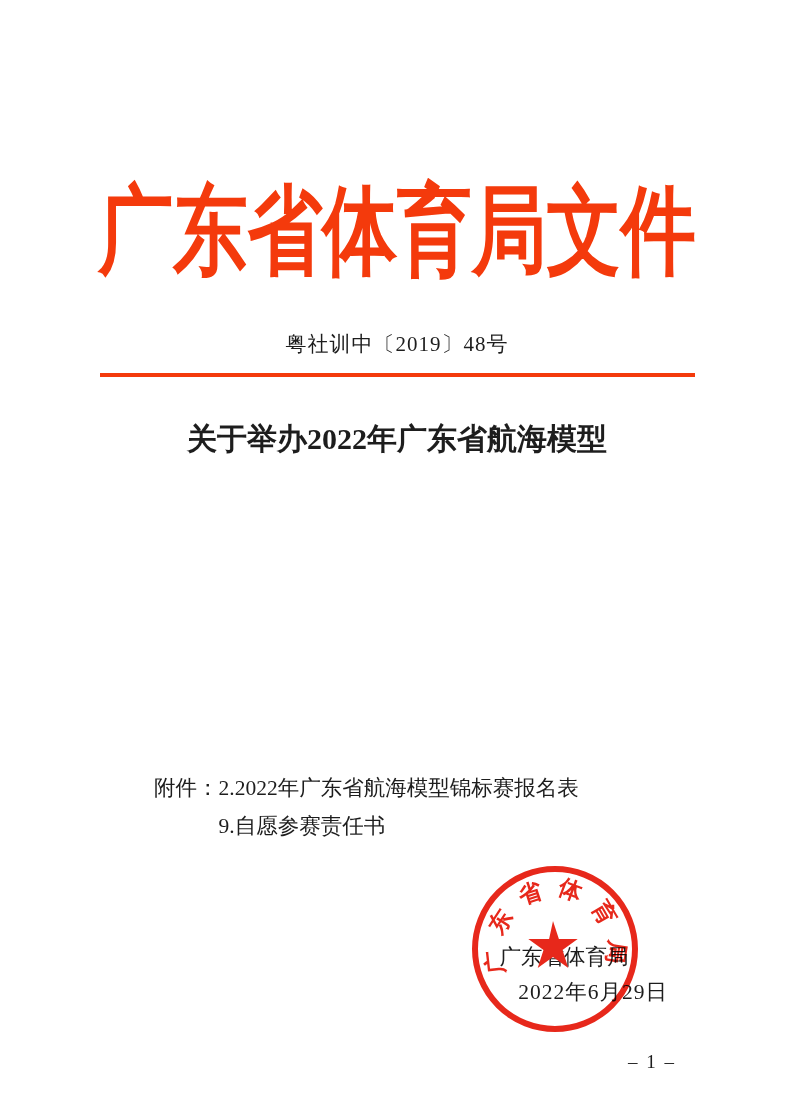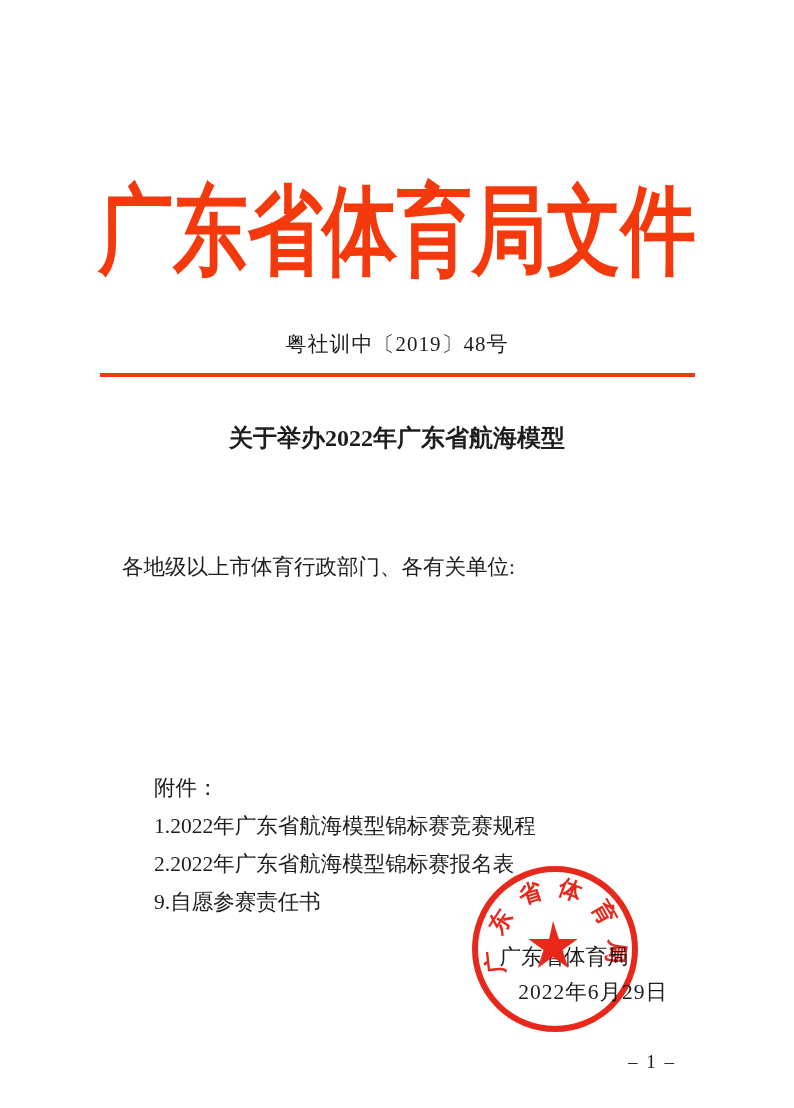--- a/index.html
+++ b/index.html
@@ -31,36 +31,36 @@
     font-size:21px;line-height:27px;letter-spacing:1px;
   }
   .red-rule{
     position:absolute;top:373px;left:100px;
     width:595px;height:4px;
     background:var(--red);
   }
   .doc-title{
     position:absolute;top:415px;left:0;width:794px;
     text-align:center;
-    font-size:24px;font-weight:bold;line-height:47px;
+    font-size:30px;font-weight:bold;line-height:47px;
   }
   .body-block{
     position:absolute;top:549px;left:122px;width:550px;
     font-size:21.5px;line-height:36.5px;
   }
   .salutation{white-space:nowrap;}
   .body-paragraph{
     text-indent:43px;
     text-align:justify;
     text-justify:inter-character;
   }
   .attachments{
     position:absolute;top:769px;left:154px;
     font-size:21.5px;line-height:38px;
-    display:flex;flex-direction:column;align-items:flex-start;
+    display:flex;align-items:flex-start;
   }
   .att-label{white-space:nowrap;}
   .att-items{display:flex;flex-direction:column;}
   .att-item{white-space:nowrap;}
   .signature{
     position:absolute;top:944px;left:464px;width:200px;
     text-align:center;font-size:21.5px;line-height:27px;
     z-index:1;white-space:nowrap;
   }
   .sign-date{
@@ -97,27 +97,25 @@
 
   <div class="doc-number">粤社训中〔2019〕48号</div>
 
   <div class="red-rule"></div>
 
   <div class="doc-title">
     <div>关于举办2022年广东省航海模型</div>
   </div>
 
   <div class="body-block">
-    <div class="salutation">各地级以上市体育行政部门、各有关单位:</div>
   </div>
 
   <div class="attachments">
     <div class="att-label">附件：</div>
     <div class="att-items">
-      <div class="att-item">1.2022年广东省航海模型锦标赛竞赛规程</div>
       <div class="att-item">2.2022年广东省航海模型锦标赛报名表</div>
       <div class="att-item">9.自愿参赛责任书</div>
     </div>
   </div>
 
   <div class="signature">广东省体育局</div>
 
   <div class="sign-date">2022年6月29日</div>
 
   <svg class="seal-ring-svg" viewBox="0 0 180 180">

